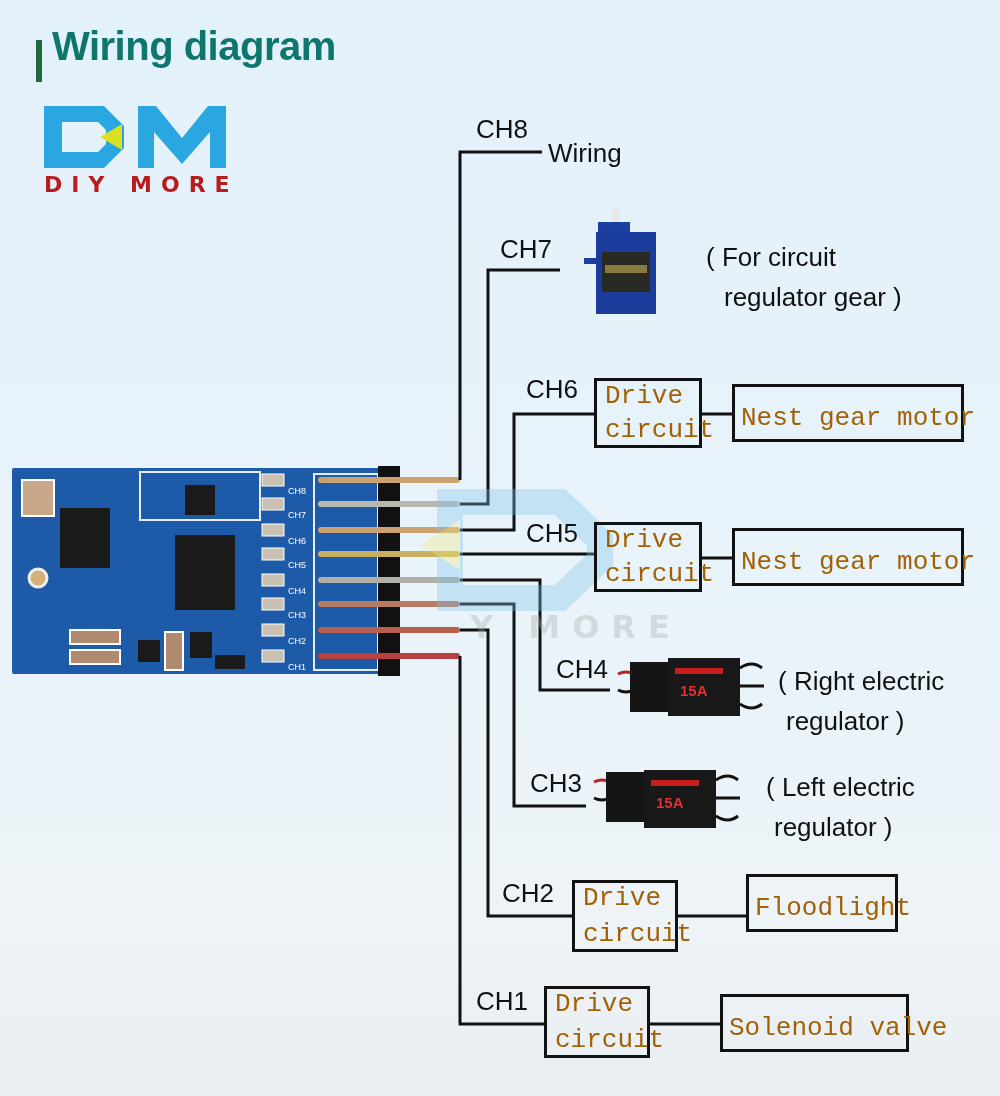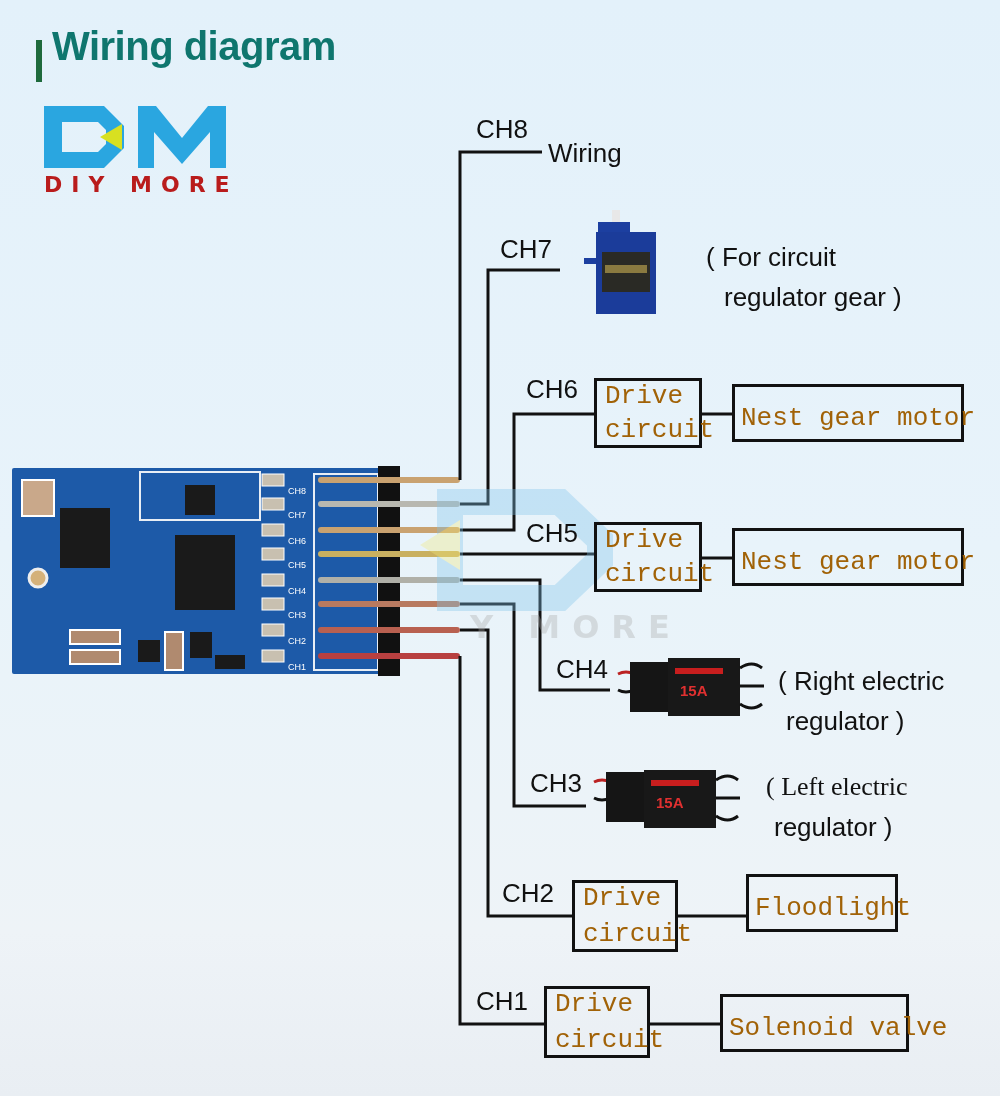--- a/index.html
+++ b/index.html
@@ -157,21 +157,21 @@
 </div>
 <div class="box single" style="left:732px;top:528px;width:232px;height:58px;">
   <span>Nest gear motor</span>
 </div>
 
 <div class="abs lbl" style="left:556px;top:656px;">CH4</div>
 <div class="abs lbl" style="left:778px;top:668px;">( Right electric</div>
 <div class="abs lbl" style="left:786px;top:708px;">regulator )</div>
 
 <div class="abs lbl" style="left:530px;top:770px;">CH3</div>
-<div class="abs lbl" style="left:766px;top:774px;font-family:Liberation Serif, serif;">( Left electric</div>
+<div class="abs lbl" style="left:766px;top:774px;">( Left electric</div>
 <div class="abs lbl" style="left:774px;top:814px;">regulator )</div>
 
 <div class="abs lbl" style="left:502px;top:880px;">CH2</div>
 <div class="box" style="left:572px;top:880px;width:106px;height:72px;">
   <span>Drive</span>
   <span>circuit</span>
 </div>
 <div class="box single" style="left:746px;top:874px;width:152px;height:58px;">
   <span>Floodlight</span>
 </div>

